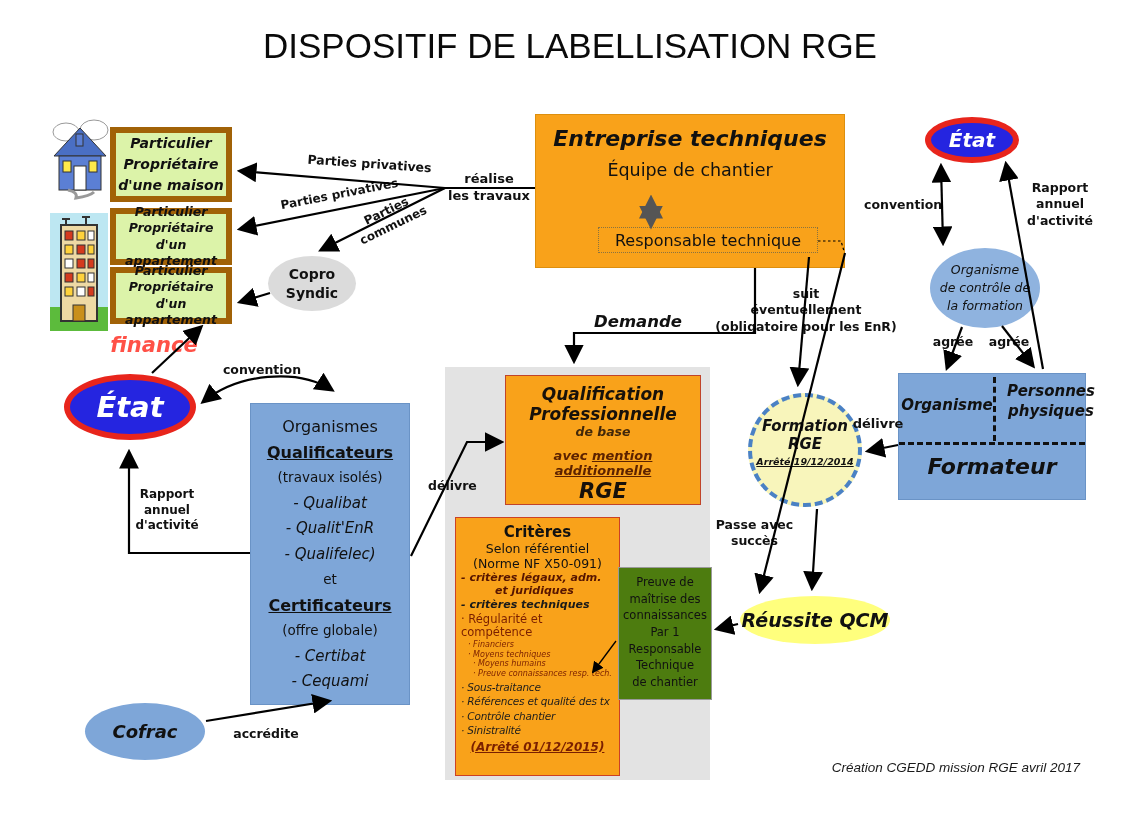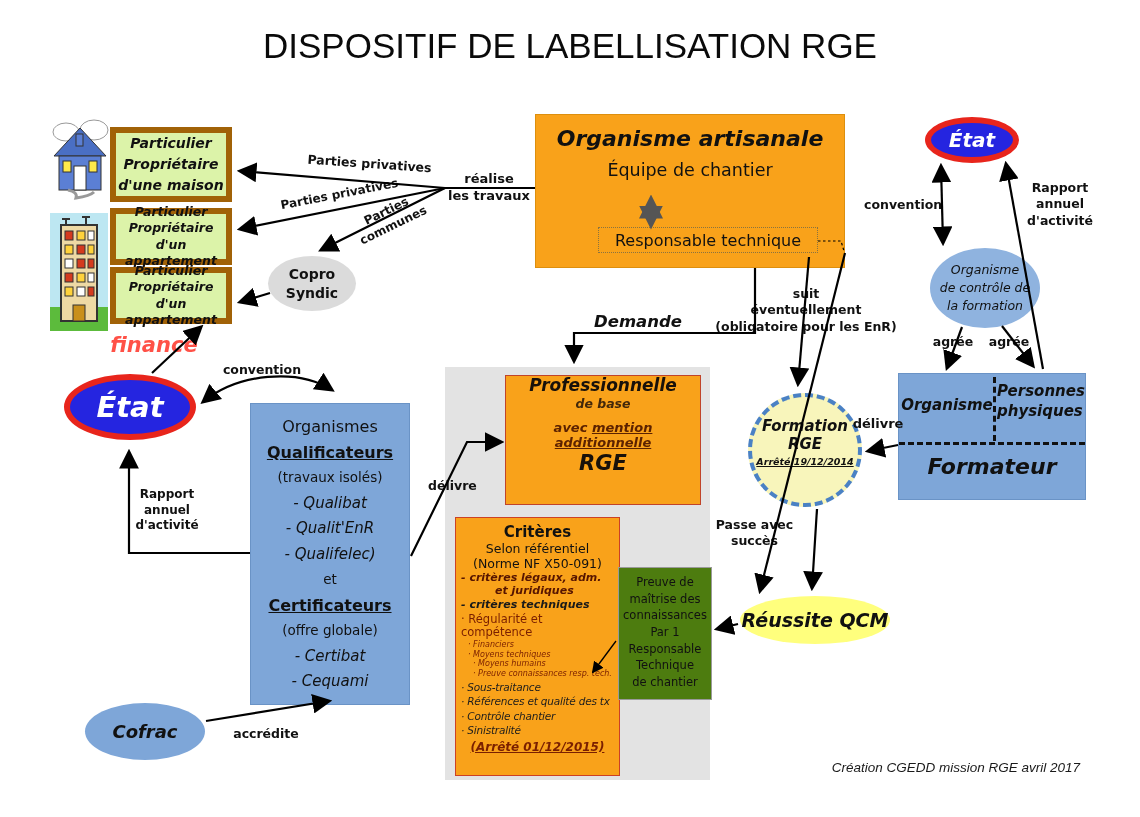--- a/index.html
+++ b/index.html
@@ -79,21 +79,21 @@
        display:flex;align-items:center;justify-content:center;font-size:19px;font-weight:700;font-style:italic;}
   .form{left:748px;top:393px;width:106px;height:106px;border-radius:50%;background:#F8F5BB;
         border:4px dashed #4A81C4;z-index:2;text-align:center;}
   .f1{margin-top:20px;font-size:15px;font-weight:700;font-style:italic;line-height:1.2;}
   .f2{font-size:15px;font-weight:700;font-style:italic;}
   .f3{margin-top:3px;font-size:9.5px;font-weight:700;font-style:italic;text-decoration:underline;}
   .delR{left:852px;top:416px;width:52px;font-size:13px;}
   .fmtr{left:898px;top:373px;width:188px;height:127px;background:#7EA6D8;border:1px solid #6A93C6;
         z-index:2;box-sizing:border-box;}
   .fm-org{position:absolute;left:0;top:22px;width:96px;text-align:center;font-size:15px;font-weight:700;font-style:italic;}
-  .fm-per{position:absolute;left:98px;top:8px;width:108px;font-size:15px;font-weight:700;
+  .fm-per{position:absolute;left:98px;top:8px;width:108px;text-align:center;font-size:15px;font-weight:700;
           font-style:italic;white-space:pre-line;line-height:1.3;}
   .fm-v{position:absolute;left:94px;top:3px;height:64px;border-left:3.5px dashed #111;}
   .fm-h{position:absolute;left:0;top:68px;width:186px;border-top:3.5px dashed #111;}
   .fm-f{position:absolute;left:0;top:80px;width:186px;text-align:center;font-size:22px;font-weight:700;font-style:italic;}
   .conR{left:864px;top:197px;width:76px;}
   .rapR{left:1020px;top:180px;width:80px;}
   .ctrl{left:930px;top:248px;width:110px;height:80px;border-radius:50%;background:#8FB3DF;z-index:2;
         display:flex;align-items:center;justify-content:center;text-align:center;font-size:12.5px;
         font-style:italic;line-height:1.45;}
   .agL{left:928px;top:334px;width:50px;}
@@ -192,37 +192,38 @@
     <div class="sm">et</div>
     <div class="u">Certificateurs</div>
     <div class="sm">(offre globale)</div>
     <div class="it">- Certibat</div>
     <div class="it">- Cequami</div>
   </div>
   <div class="abs lbl accr">accrédite</div>
   <div class="abs lbl" style="left:428px;top:478px;width:48px;">délivre</div>
 
   <div class="abs ent">
-    <div class="ent-t">Organisme artisanale</div>
+    <div class="ent-t">Entreprise techniques</div>
     <div class="ent-e">Équipe de chantier</div>
     <div class="ent-r">Responsable technique</div>
   </div>
 
   <div class="abs lbl realise">réalise
 les travaux</div>
   <div class="abs lbl" style="left:287px;top:156px;width:165px;transform:rotate(4deg);">Parties privatives</div>
   <div class="abs lbl" style="left:272px;top:187px;width:135px;transform:rotate(-11deg);font-size:12px;">Parties privatives</div>
   <div class="abs lbl" style="left:330px;top:203px;width:120px;transform:rotate(-26deg);font-size:12px;">Parties communes</div>
 
   <div class="abs demande">Demande</div>
   <div class="abs lbl suit">suit
 éventuellement
 (obligatoire pour les EnR)</div>
 
   <div class="abs qual">
+    <div class="q1">Qualification</div>
     <div class="q2">Professionnelle</div>
     <div class="q3">de base</div>
     <div class="q4">
       <span>avec </span><span class="um">mention additionnelle</span>
     </div>
     <div class="q5">RGE</div>
   </div>
 
   <div class="abs crit">
     <div class="c0">Critères</div>

